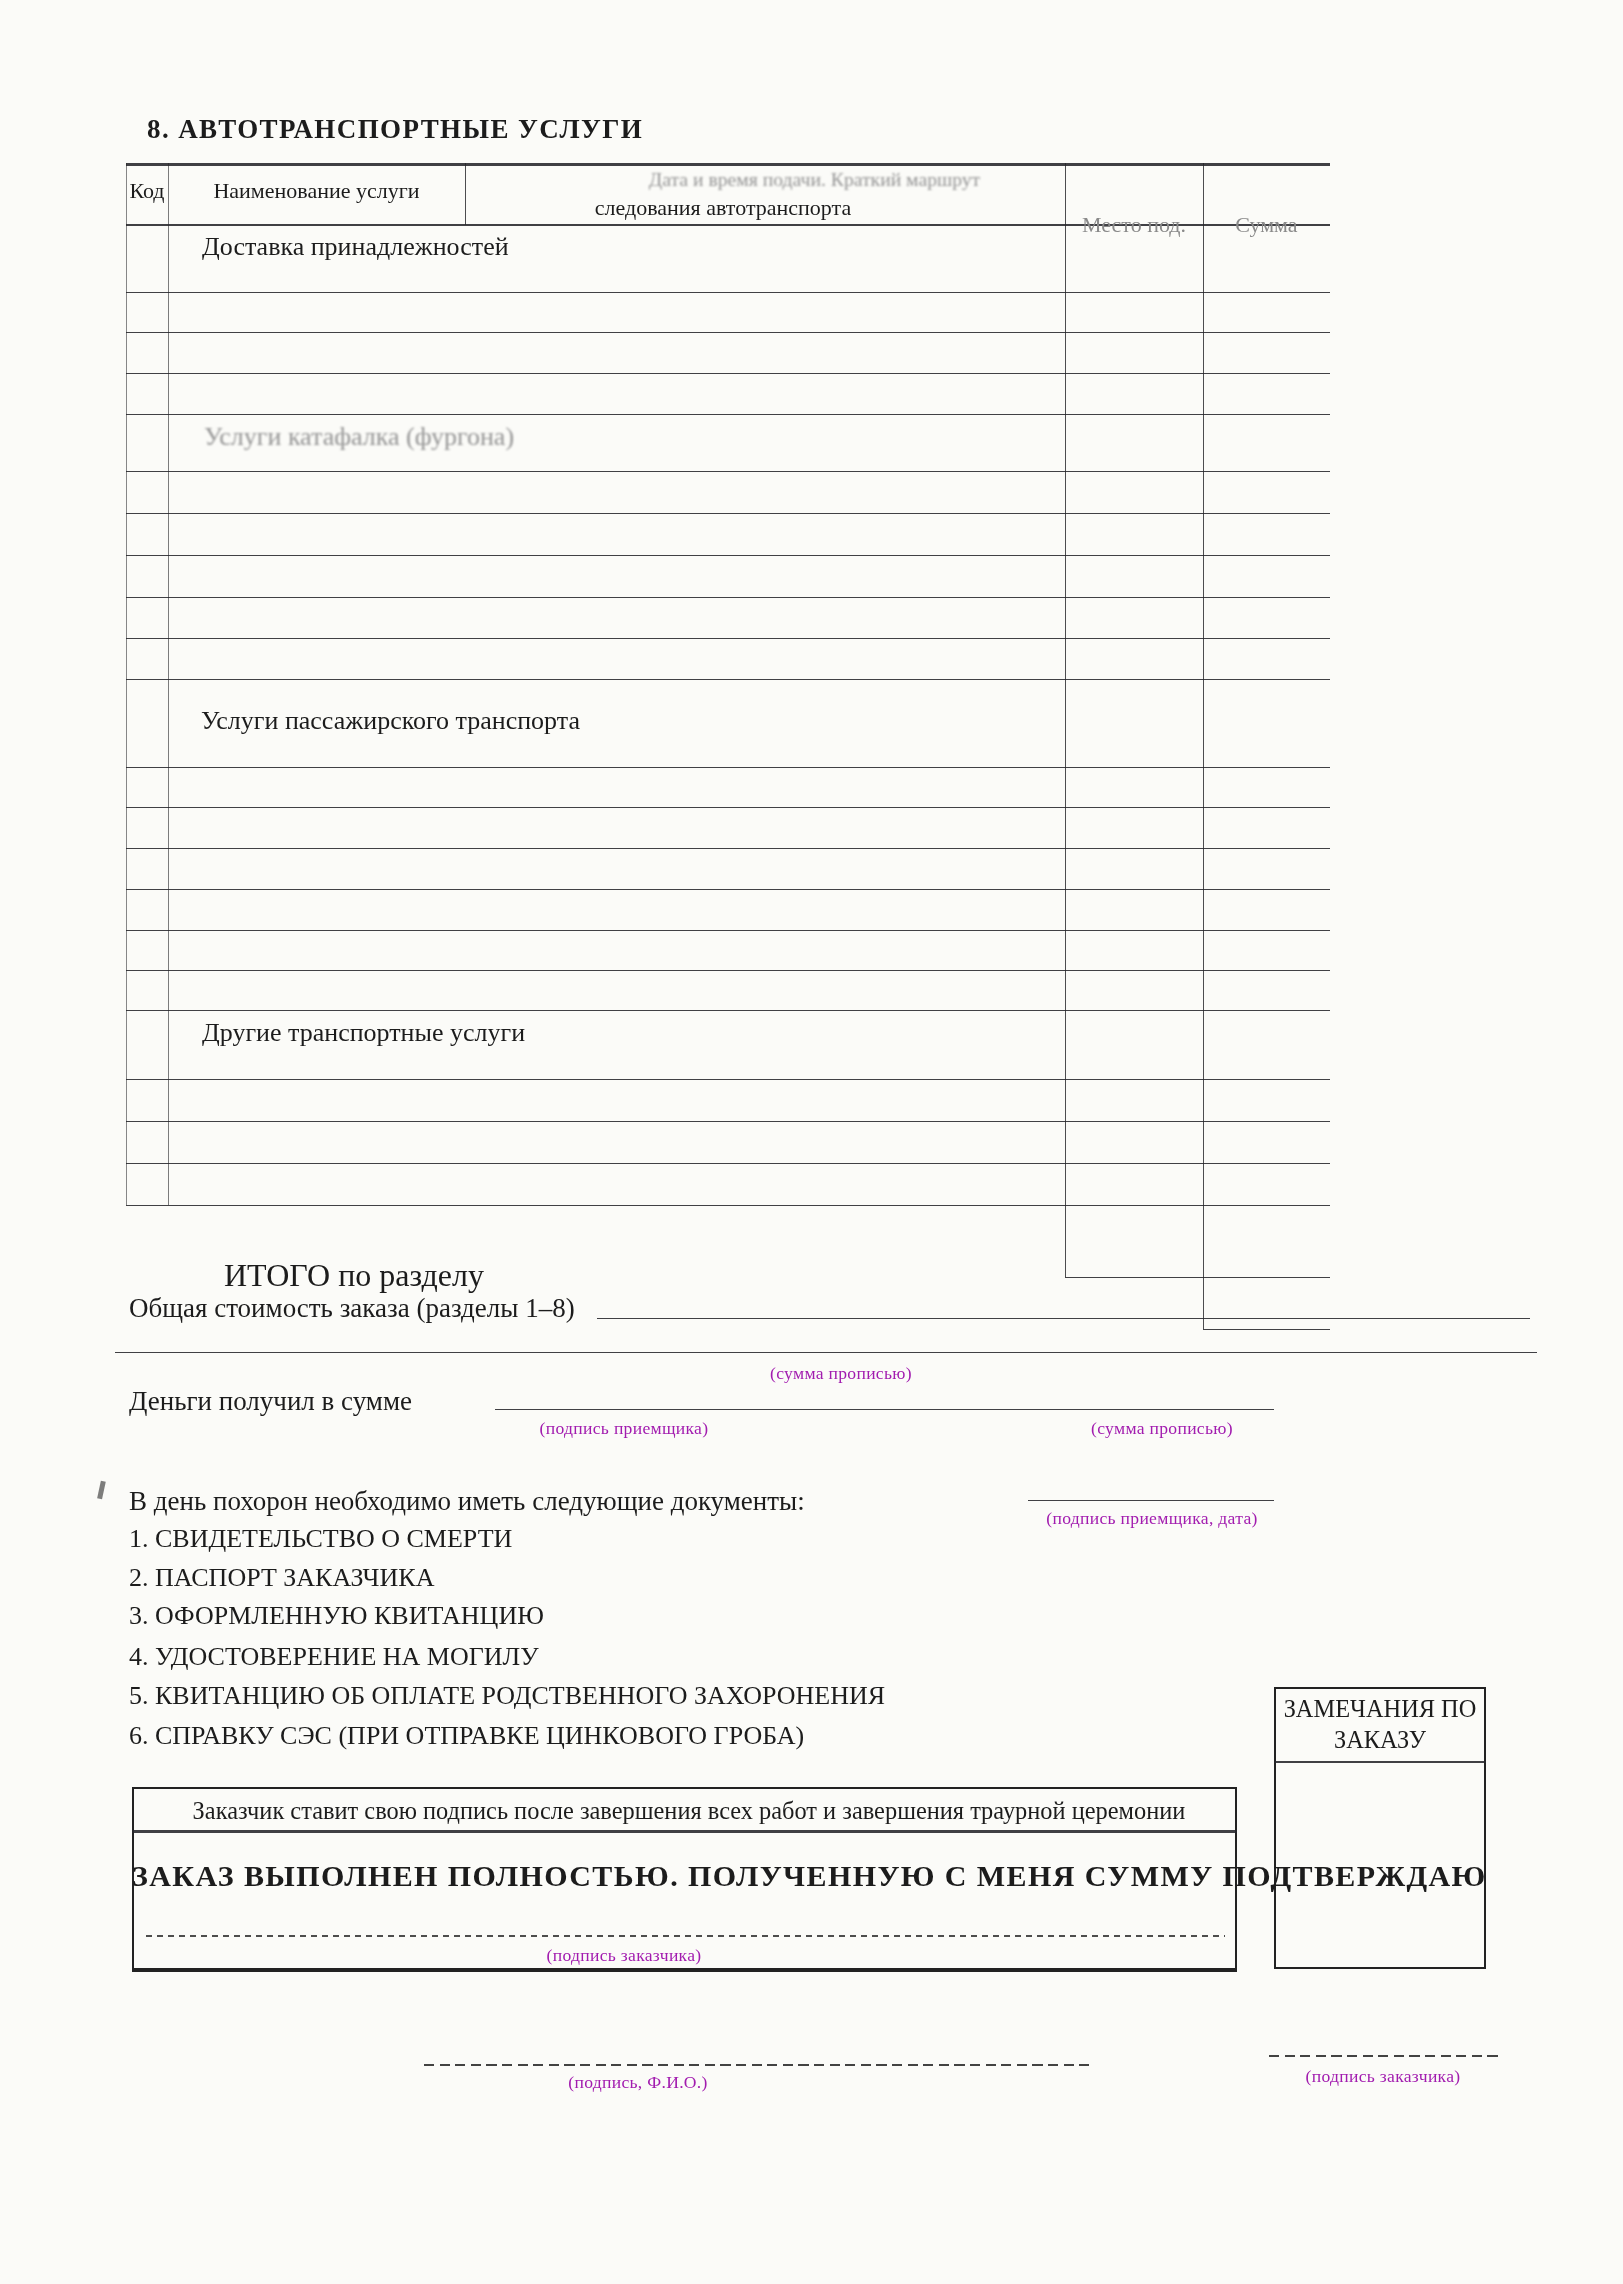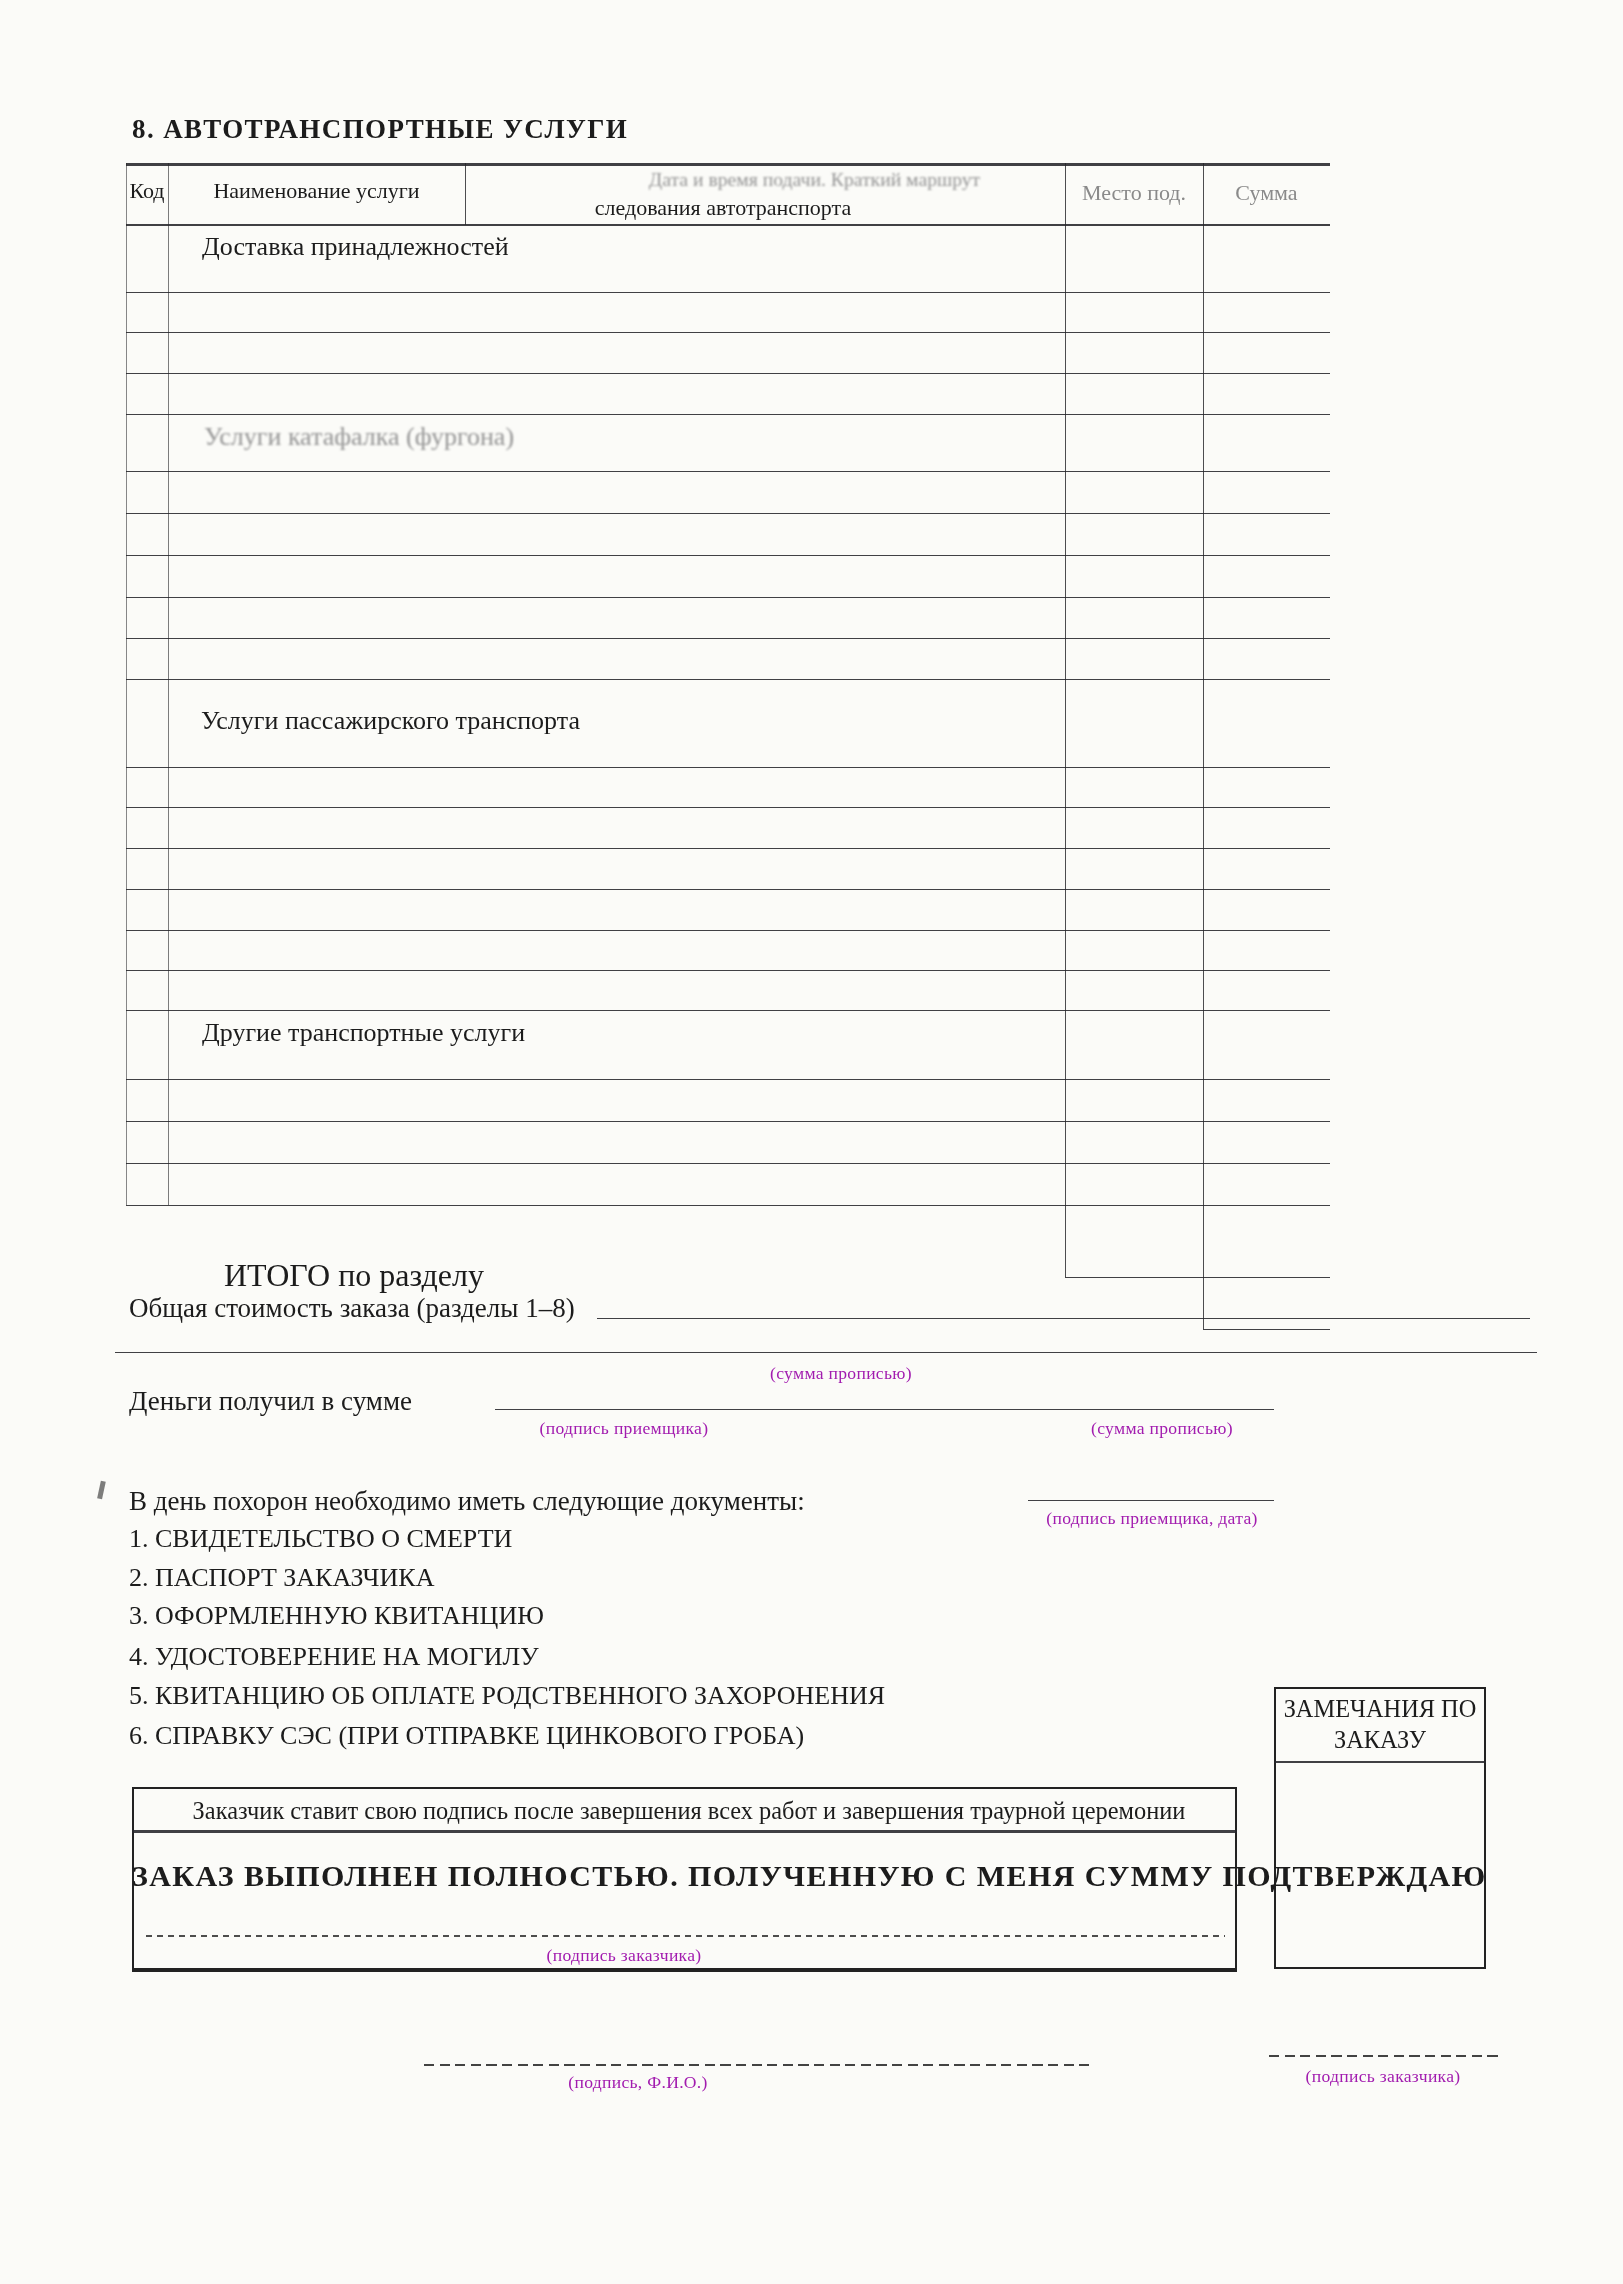--- a/index.html
+++ b/index.html
@@ -14,31 +14,31 @@
   .txt{position:absolute;white-space:nowrap;line-height:1.15;}
   .ctr{text-align:center;}
   .line-h{position:absolute;height:1.4px;background:#26262a;opacity:.88;}
   .line-v{position:absolute;width:1.4px;background:#26262a;opacity:.82;}
   .dash{position:absolute;height:2px;opacity:.85;
     background:repeating-linear-gradient(90deg,#222 0px,#222 10.2px,transparent 10.2px,transparent 15.6px);}
   .dots{position:absolute;height:2px;opacity:.8;
     background:repeating-linear-gradient(90deg,#222 0px,#222 6.1px,transparent 6.1px,transparent 11px);}
   .caption{font-size:17.6px;color:#a21caf;filter:blur(0.3px);letter-spacing:0.3px;}
   .ghost{color:#949494;filter:blur(1px);}
-  .ghost-mild{color:#8a8a8a;filter:blur(0.6px);}
+  .ghost-mild{color:#8a8a8a;filter:blur(0.6px);margin-top:32px;}
   .smudge{filter:blur(0.4px);}
   .bold{font-weight:700;}
   .box{position:absolute;border:2px solid #222;box-sizing:border-box;}
 </style>
 </head>
 <body>
 
 <div class="page">
 
-  <div class="txt bold" style="left:132px;top:114px;font-size:27px;letter-spacing:1.4px;">8. АВТОТРАНСПОРТНЫЕ УСЛУГИ</div>
+  <div class="txt bold" style="left:147px;top:114px;font-size:27px;letter-spacing:1.4px;">8. АВТОТРАНСПОРТНЫЕ УСЛУГИ</div>
 
   <div class="line-h" style="left:126px;top:163px;width:1204px;height:2.7px;"></div>
   <div class="line-h" style="left:126px;top:224px;width:1204px;height:2px;"></div>
 
   <div class="line-v" style="left:126px;top:163px;height:1042px;opacity:.55;"></div>
   <div class="line-v" style="left:168px;top:163px;height:1042px;opacity:.6;"></div>
   <div class="line-v" style="left:465px;top:163px;height:62px;"></div>
   <div class="line-v" style="left:1065px;top:163px;height:1114px;"></div>
   <div class="line-v" style="left:1203px;top:163px;height:1166px;"></div>
 

